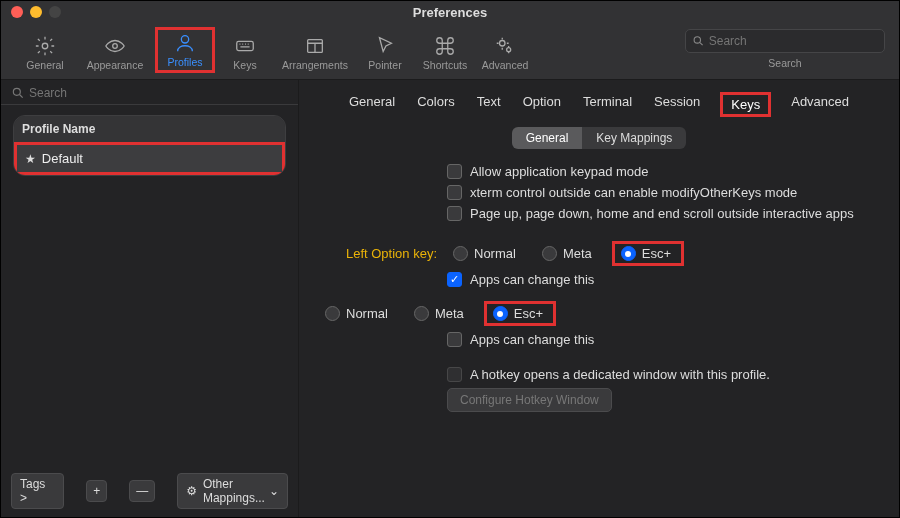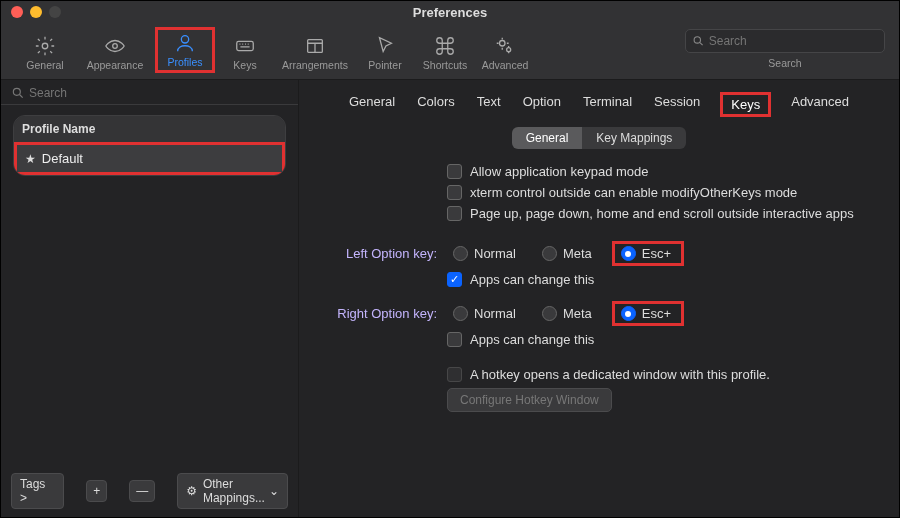--- a/index.html
+++ b/index.html
@@ -54,21 +54,21 @@
   .tabbar{ display:flex; justify-content:center; gap:18px; padding:12px 0 6px 0;}
   .tab{ color:#ddd; font-size:13px; padding:2px 2px; cursor:default;}
   .tab.sel{ color:#fff;}
   .subtabs{ display:flex; justify-content:center; margin:4px 0 12px 0;}
   .seg{ display:flex; border-radius:6px; overflow:hidden;}
   .seg .segbtn{ background:#3a3a3c; color:#ddd; font-size:12px; padding:4px 14px; }
   .seg .segbtn.sel{ background:#5a5a5c; color:#fff;}
 
   .form{ padding:0 20px 0 20px; color:#ddd; font-size:13px;}
   .row{ display:flex; align-items:center; padding:3px 0; }
-  .labelcol{ width:128px; text-align:right; padding-right:10px; color:#c4b5fd; font-size:13px;}
+  .labelcol{ width:128px; text-align:right; padding-right:10px; color:#eab308; font-size:13px;}
   .cbox{ width:15px; height:15px; border:1px solid #666; border-radius:3px; background:#3a3a3c; margin-right:8px; display:inline-flex; align-items:center; justify-content:center;}
   .cbox.checked{ background:#0a63ff; border-color:#0a63ff;}
   .cbox.checked::after{content:"✓"; color:#fff; font-size:11px; line-height:1;}
   .cbox.dis{ opacity:0.55; }
   .help{ width:15px; height:15px; border-radius:50%; background:#555; color:#ccc; font-size:10px; display:inline-flex; align-items:center; justify-content:center; margin-left:6px;}
   .radio{ width:15px; height:15px; border-radius:50%; border:1px solid #666; background:#3a3a3c; margin-right:6px; display:inline-flex; align-items:center; justify-content:center;}
   .radio.sel{ background:#0a63ff; border-color:#0a63ff;}
   .radio.sel::after{content:""; width:6px; height:6px; border-radius:50%; background:#fff;}
   .radiolbl{ margin-right:14px; color:#ddd;}
   .radiowrap{ display:inline-flex; align-items:center; padding:2px 6px;}
@@ -264,21 +264,20 @@
         </div>
         <div class="row">
             <div class="labelcol"></div>
             <span class="cbox checked"></span>
             <span>Apps can change this</span>
           </div>
 
         <div class="spacer8"></div>
 
         <div class="row">
-          <div class="labelcol">Right Option key:</div>
           <span class="radiowrap">
               <span class="radio"></span>
               <span class="radiolbl">Normal</span>
             </span>
           <span class="radiowrap">
               <span class="radio"></span>
               <span class="radiolbl">Meta</span>
             </span>
           <span class="radiowrap redbox">
               <span class="radio sel"></span>

